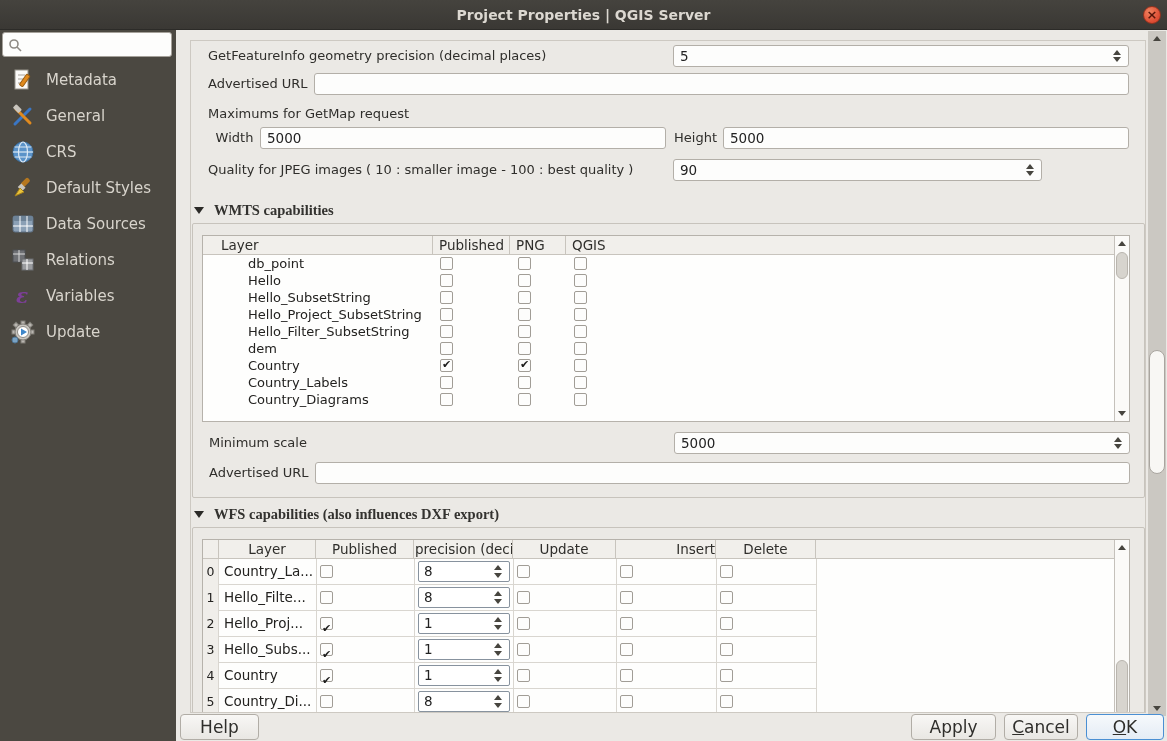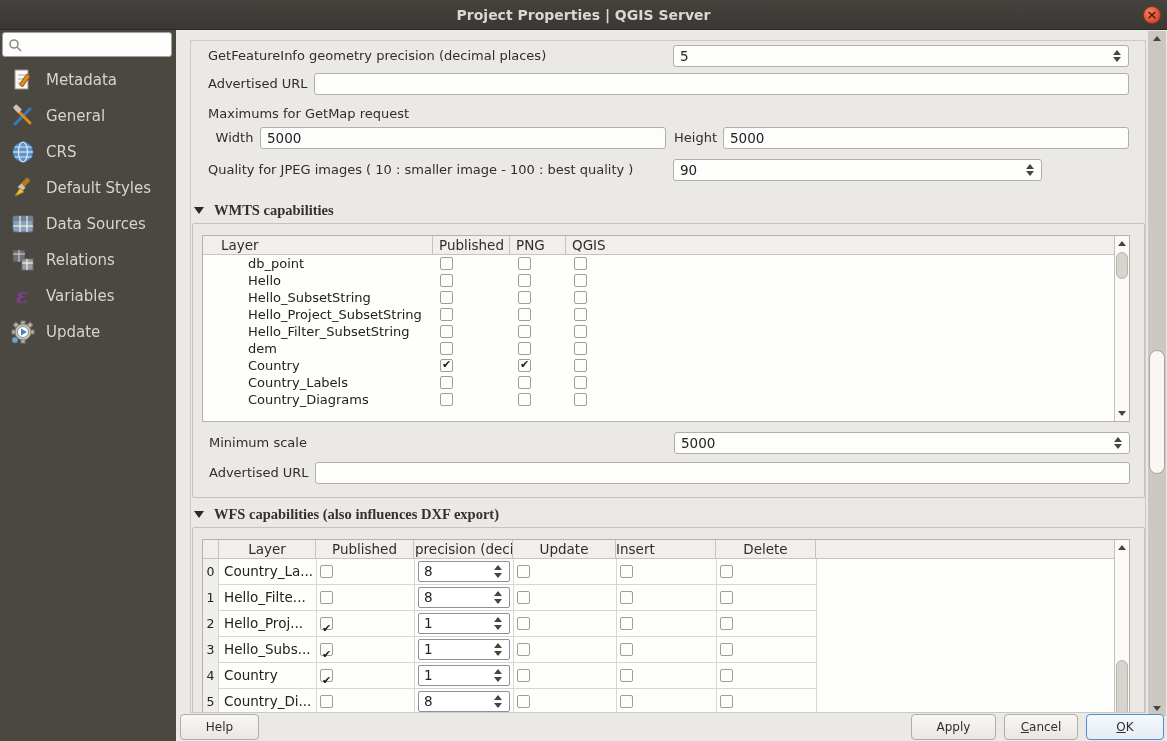--- a/index.html
+++ b/index.html
@@ -93,21 +93,21 @@
   .tsb-thumb { position:absolute; left:1px; width:12px; background:#d7d4ce; border:1px solid #b9b5ae; border-radius:6px; }
 
   
   .win-scroll { position:absolute; right:1px; top:1px; width:18px; height:685px; background:#cbc8c2; }
   .wsb-btn { position:absolute; left:0; width:18px; height:16px; }
   .wsb-btn .tri-up { left:5px; top:5px; } .wsb-btn .tri-down { left:5px; bottom:5px; }
   .wsb-thumb { position:absolute; left:1px; width:16px; background:#f8f7f4; border:1px solid #a9a59f; border-radius:8px; }
 
   
   .btn { position:absolute; height:26px; background:linear-gradient(#f8f7f5,#e9e7e3);
-    border:1px solid #b1ada6; border-radius:4px; font-size:12px; color:#2f2e2b; text-align:center;
+    border:1px solid #b1ada6; border-radius:4px; font-size:17px; color:#2f2e2b; text-align:center;
     line-height:24px; cursor:pointer; }
   .btn.default { border:1px solid #4a8fd3; background:linear-gradient(#f6f9fc,#e4ecf5); }
   .btn u { text-decoration:underline; }
 </style>
 </head>
 <body>
 
 <div class="window">
 
   <div class="titlebar">
@@ -331,21 +331,21 @@
         <span class="section-title">WFS capabilities (also influences DXF export)</span>
       </div>
       <div class="group" style="left:1px; top:486px; width:953px; height:200px;">
         <div class="tbl" style="left:9px; top:11px; width:928px; height:176px;">
           <div class="tbl-head">
             <div class="hcell sep" style="left:0; width:16px;"></div>
             <div class="hcell sep" style="left:16px; width:97px; text-align:center;">Layer</div>
             <div class="hcell sep" style="left:113px; width:98px; text-align:center;">Published</div>
             <div class="hcell sep" style="left:211px; width:99px; padding-left:1px;">precision (deci</div>
             <div class="hcell sep" style="left:310px; width:103px; text-align:center;">Update</div>
-            <div class="hcell sep" style="left:413px; width:100px; text-align:left;">Insert</div>
+            <div class="hcell sep" style="left:413px; width:100px; text-align:right;">Insert</div>
             <div class="hcell sep" style="left:513px; width:100px; text-align:center;">Delete</div>
           </div>
           <div class="wfs-rows" id="wfs-rows">
               <div class="wfs-row">
                 <div class="wfs-cell wfs-num">0</div>
                 <div class="wfs-cell wfs-layer">Country_La...</div>
                 <div class="wfs-cell wfs-pub">
                   <span class="cb" style="left: 3px;"></span>
                 </div>
                 <div class="wfs-cell wfs-prec">

